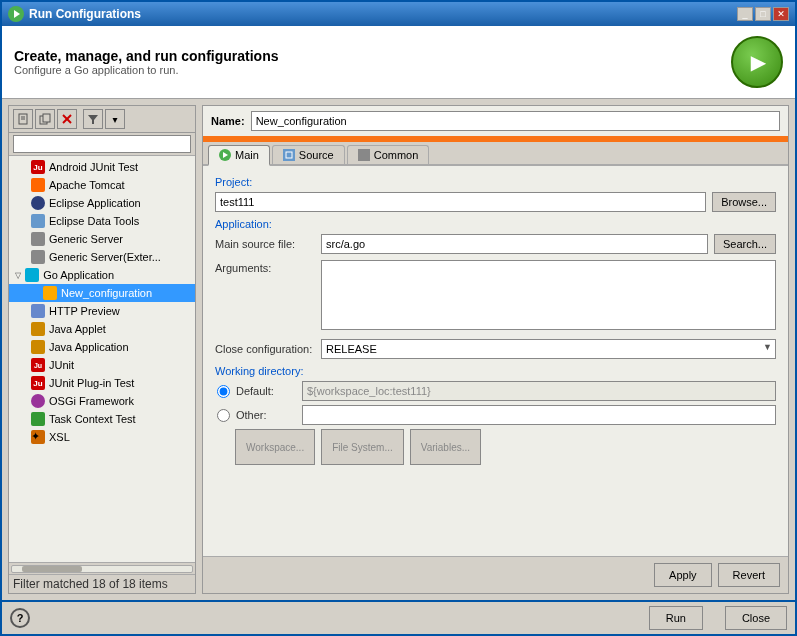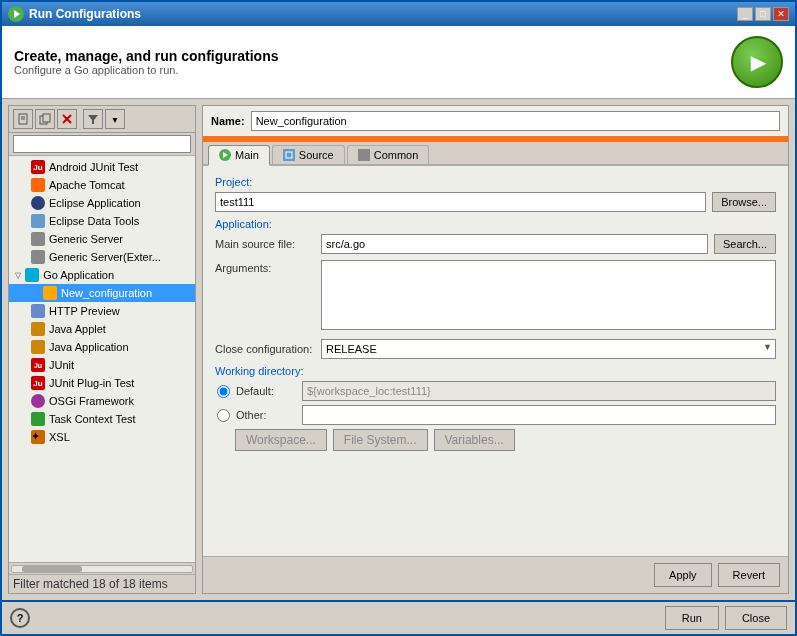--- a/index.html
+++ b/index.html
@@ -441,26 +441,26 @@
       font-size: 11px;
       color: #888;
     }
     .dir-buttons {
       display: flex;
       gap: 6px;
       padding-left: 20px;
       margin-top: 4px;
     }
     .dir-btn {
-      height: 22px;
+      height: 36px;
       padding: 0 10px;
       border: 1px solid #888;
       background: #d4d0c8;
       cursor: not-allowed;
-      font-size: 12px;
+      font-size: 10px;
       color: #888;
     }
 
     .bottom-buttons {
       display: flex;
       justify-content: flex-end;
       padding: 6px 8px;
       gap: 6px;
       border-top: 1px solid #aaa;
       background: #d4d0c8;
@@ -490,21 +490,21 @@
       background: #d4d0c8;
       cursor: pointer;
       font-size: 11px;
       font-weight: bold;
       display: flex;
       align-items: center;
       justify-content: center;
     }
     .footer-right {
       display: flex;
-      gap: 6px;
+      gap: 22px;
     }
     .footer-btn {
       height: 24px;
       padding: 0 16px;
       border: 1px solid #888;
       background: #d4d0c8;
       cursor: pointer;
       font-size: 11px;
     }
   </style>

